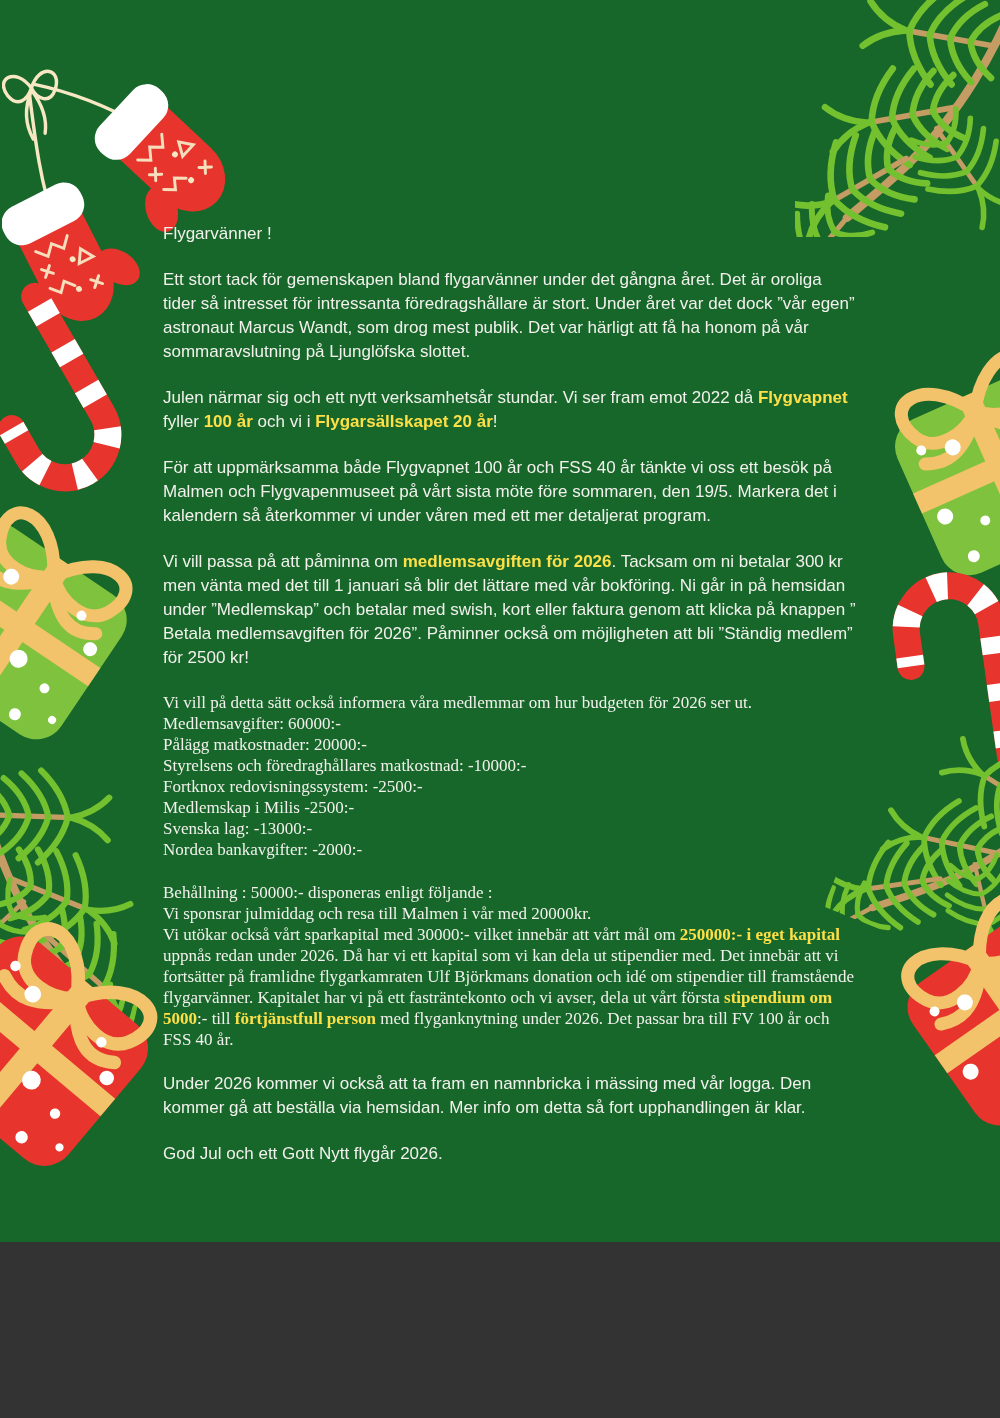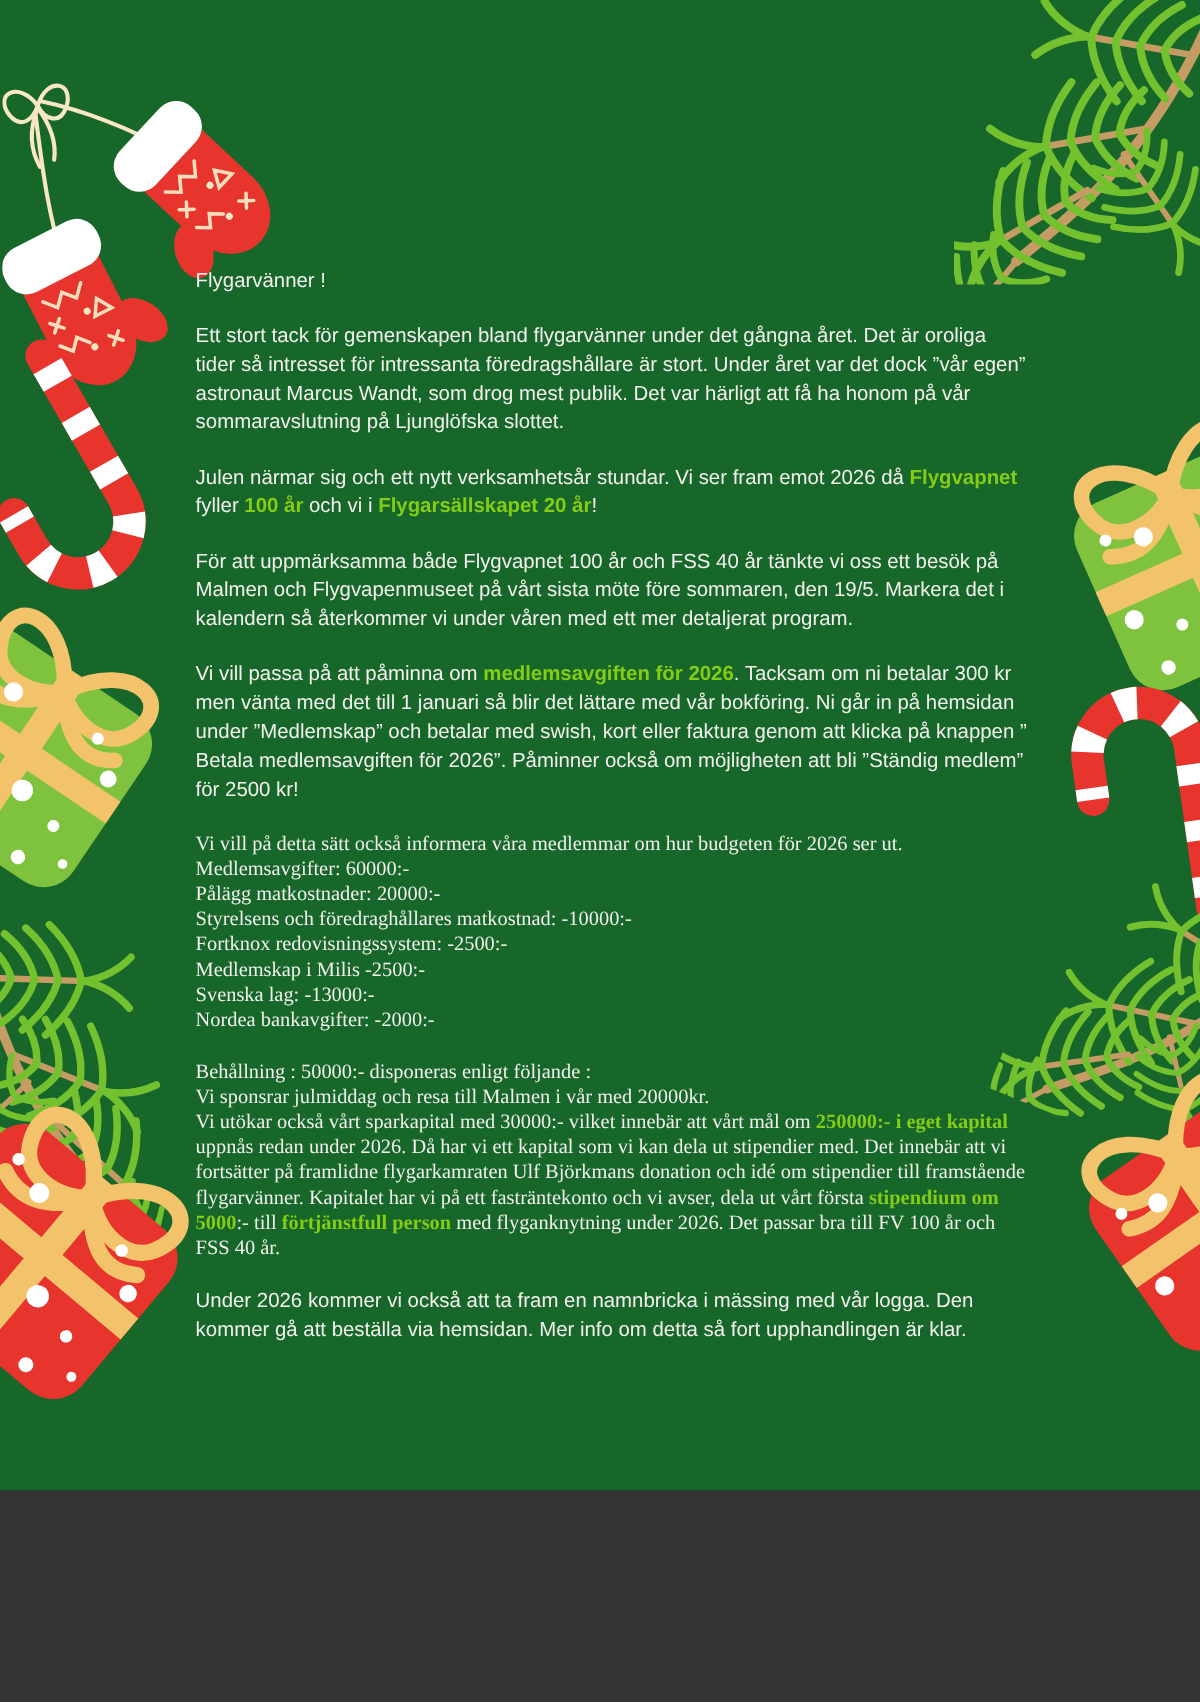--- a/index.html
+++ b/index.html
@@ -6,21 +6,21 @@
     --bg:#17672B; --text:#F2F1EC; --red:#E7342C; --gold:#F2C36B;
     --tan:#C59C63; --leaf:#74C12F; --giftgreen:#7FC23D; --cream:#F7E7C3;
   }
   html,body{margin:0;padding:0;background:#333;}
   #page{position:relative;width:1000px;height:1242px;overflow:hidden;
         background:var(--bg);font-family:"Liberation Sans","DejaVu Sans",sans-serif;}
   #letter{position:absolute;left:163px;top:222px;width:695px;color:var(--text);
           font-size:17px;line-height:24px;}
   .para{margin:0 0 22px 0;}
   .para.tight{line-height:21px;font-family:Liberation Serif, serif;}
-  .bold{font-weight:bold;color:#84cc16;}
+  .bold{font-weight:bold;color:#fde047;}
   .deco{position:absolute;}
   
   .pst{stroke:var(--tan);stroke-width:9;fill:none;stroke-linecap:round;}
   .fst{stroke:var(--tan);stroke-width:6;fill:none;stroke-linecap:round;}
   .nd{stroke:var(--leaf);stroke-width:7;fill:none;stroke-linecap:round;}
   
   .caneR{stroke:var(--red);stroke-width:27;fill:none;stroke-linecap:round;}
   .caneW{stroke:#FFFFFF;stroke-width:27;fill:none;stroke-dasharray:17 30;stroke-dashoffset:-10;}
   
   .ribbon{stroke:var(--gold);stroke-width:13;fill:none;stroke-linecap:round;}
@@ -203,22 +203,23 @@
     <polygon points="112,136 128,133 121,156" fill="#F26522"></polygon>
     <circle cx="72" cy="158" r="14" fill="#E7342C"></circle>
       <circle cx="152" cy="146" r="13" fill="#E7342C"></circle>
     <path d="M92,172 Q116,184 142,162" stroke="#E7342C" stroke-width="5" fill="none"></path>
   </svg>
 
   <div id="letter">
     <div class="para">Flygarvänner !</div>
     <div id="blocks">
         <div class="para"><span>Ett stort tack för gemenskapen bland flygarvänner under det gångna året. Det är oroliga tider så intresset för intressanta föredragshållare är stort. Under året var det dock ”vår egen” astronaut Marcus Wandt, som drog mest publik. Det var härligt att få ha honom på vår sommaravslutning på Ljunglöfska slottet.</span></div>
-        <div class="para"><span>Julen närmar sig och ett nytt verksamhetsår stundar. Vi ser fram emot 2026 då </span><span class="bold">Flygvapnet</span><span> fyller </span><span class="bold">100 år</span><span> och vi i </span><span class="bold">Flygarsällskapet 20 år</span><span>!</span></div>
+        <div class="para"><span>Julen närmar sig och ett nytt verksamhetsår stundar. Vi ser fram emot 2022 då </span><span class="bold">Flygvapnet</span><span> fyller </span><span class="bold">100 år</span><span> och vi i </span><span class="bold">Flygarsällskapet 20 år</span><span>!</span></div>
         <div class="para"><span>För att uppmärksamma både Flygvapnet 100 år och FSS 40 år tänkte vi oss ett besök på Malmen och Flygvapenmuseet på vårt sista möte före sommaren, den 19/5. Markera det i kalendern så återkommer vi under våren med ett mer detaljerat program.</span></div>
         <div class="para"><span>Vi vill passa på att påminna om </span><span class="bold">medlemsavgiften för 2026</span><span>. Tacksam om ni betalar 300 kr men vänta med det till 1 januari så blir det lättare med vår bokföring. Ni går in på hemsidan under ”Medlemskap” och betalar med swish, kort eller faktura genom att klicka på knappen ” Betala medlemsavgiften för 2026”. Påminner också om möjligheten att bli ”Ständig medlem” för 2500 kr!</span></div>
         <div class="para tight"><span>Vi vill på detta sätt också informera våra medlemmar om hur budgeten för 2026 ser ut.</span><br><span>Medlemsavgifter: 60000:-</span><br><span>Pålägg matkostnader: 20000:-</span><br><span>Styrelsens och föredraghållares matkostnad: -10000:-</span><br><span>Fortknox redovisningssystem: -2500:-</span><br><span>Medlemskap i Milis -2500:-</span><br><span>Svenska lag: -13000:-</span><br><span>Nordea bankavgifter: -2000:-</span></div>
         <div class="para tight"><span>Behållning : 50000:-  disponeras enligt följande :</span><br><span>Vi sponsrar julmiddag och resa till Malmen i vår med 20000kr.</span><br><span>Vi utökar också vårt sparkapital med 30000:- vilket innebär att vårt mål om </span><span class="bold">250000:- i eget kapital</span><span> uppnås redan under 2026. Då har vi ett kapital som vi kan dela ut stipendier med. Det innebär att vi fortsätter på framlidne flygarkamraten Ulf Björkmans donation och idé om stipendier till framstående flygarvänner. Kapitalet har vi på ett fasträntekonto och vi avser, dela ut vårt första </span><span class="bold">stipendium om 5000</span><span>:- till </span><span class="bold">förtjänstfull person</span><span> med flyganknytning under 2026. Det passar bra till FV 100 år och FSS 40 år.</span></div>
         <div class="para"><span>Under 2026 kommer vi också att ta fram en namnbricka i mässing med vår logga. Den kommer gå att beställa via hemsidan. Mer info om detta så fort upphandlingen är klar.</span></div>
+        <div class="para"><span>God Jul och ett Gott Nytt flygår 2026.</span></div>
       </div>
   </div>
 
 </div>
 
 </body></html>

